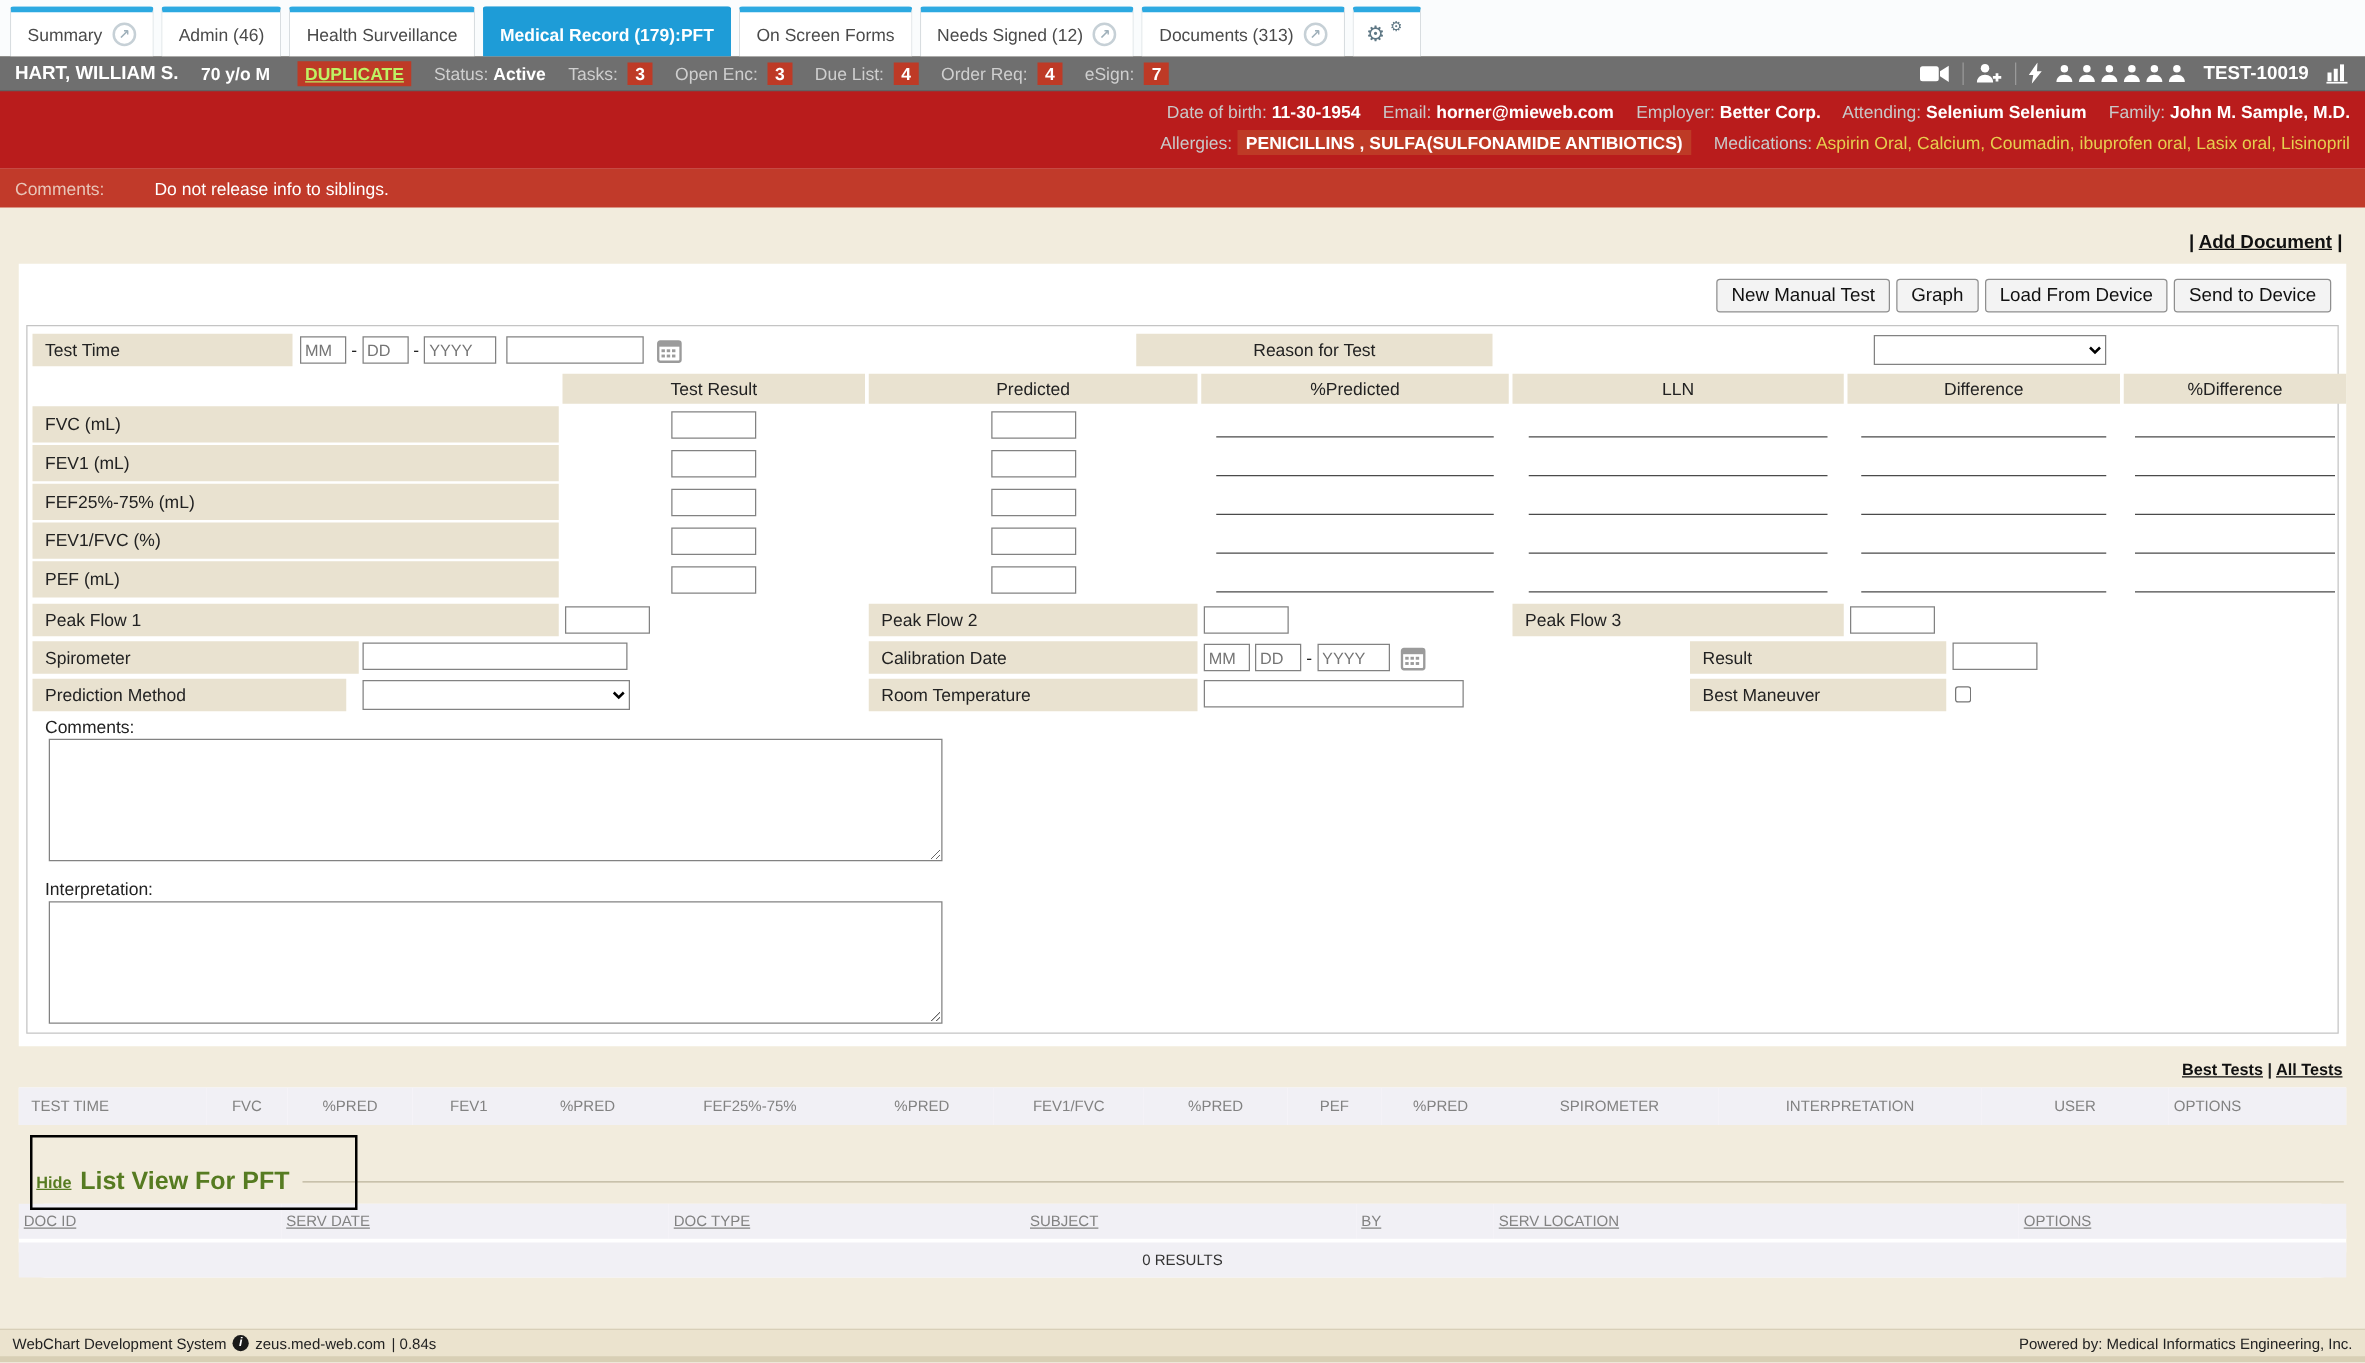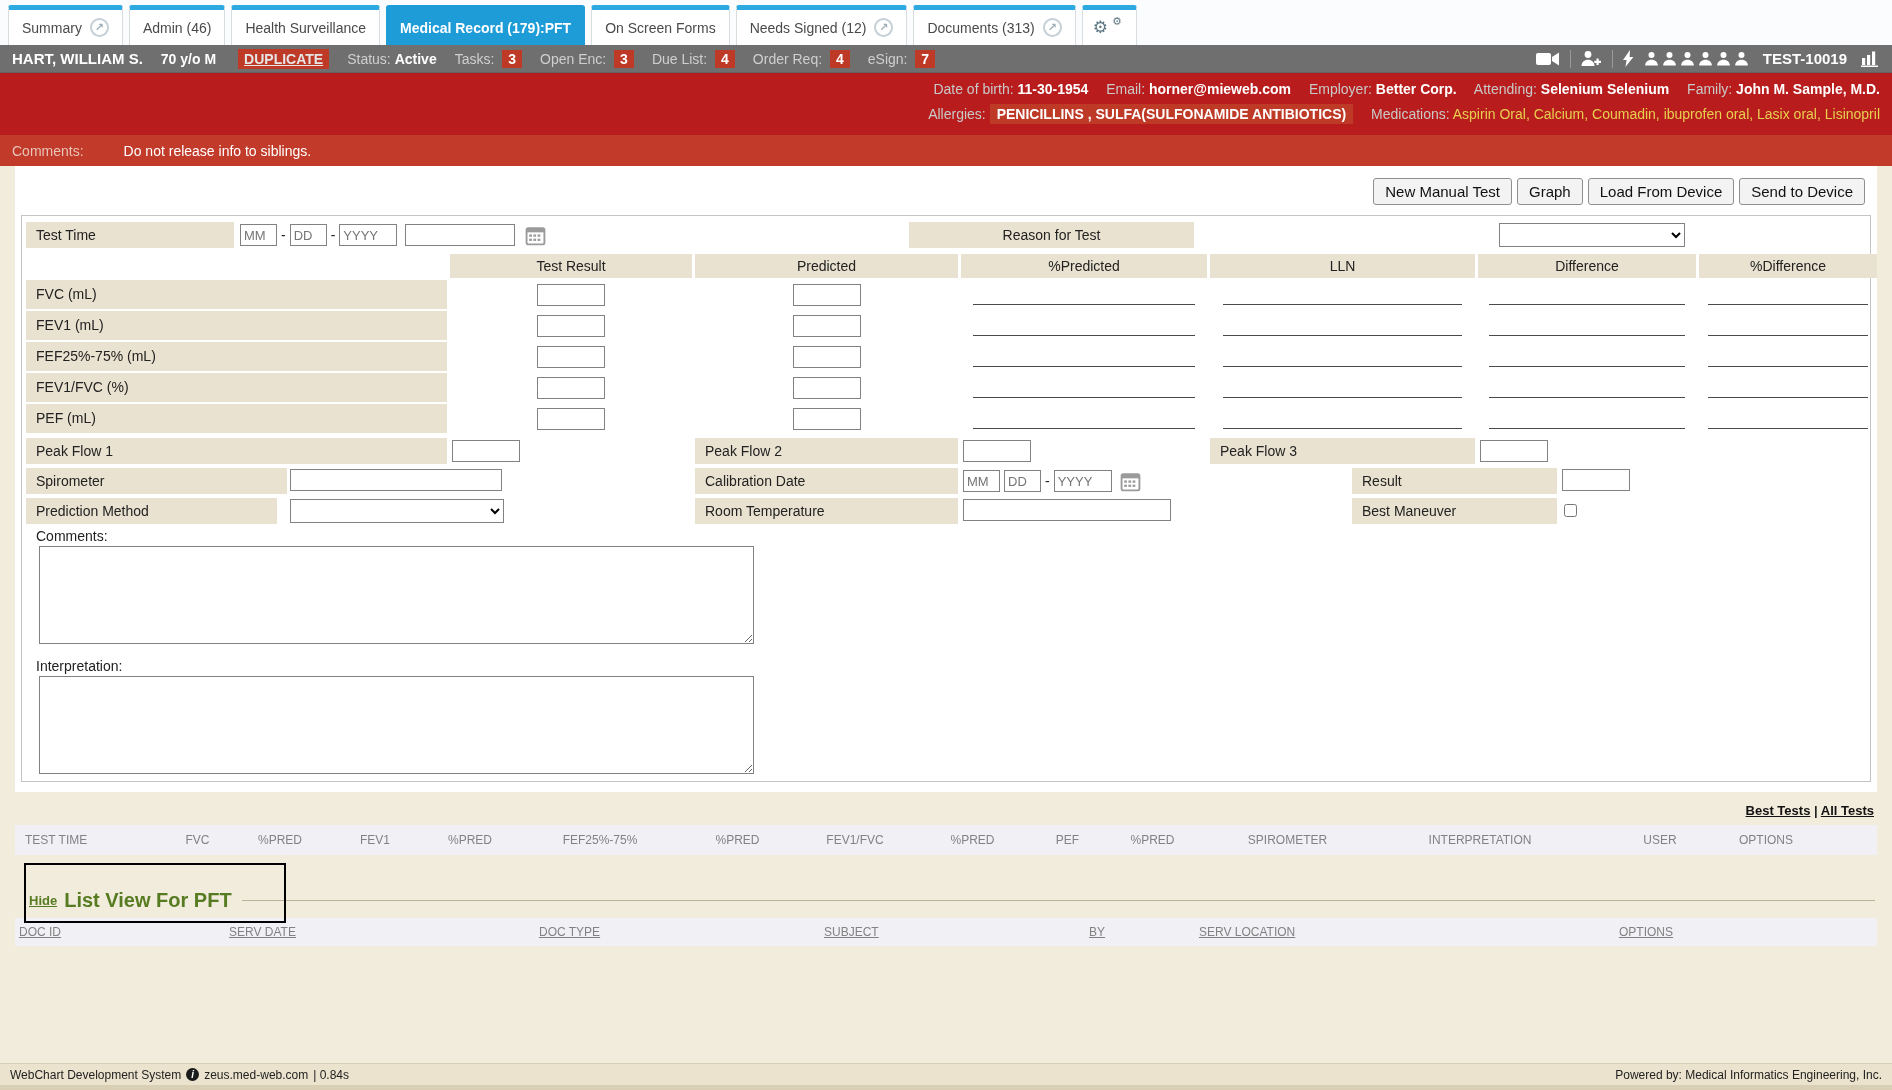--- a/index.html
+++ b/index.html
@@ -21,21 +21,21 @@
     width:19px; height:19px; border:2px solid #C6D0D6; border-radius:50%; color:#9FB0BA;
     display:inline-flex; align-items:center; justify-content:center; font-size:11px; font-weight:bold;
   }
   .tab-gear { padding:0 10px; font-size:17px; color:#5F7885; position:relative; }
   .tab-gear .gear2 { font-size:11px; position:relative; top:-6px; left:-4px; }
   
   .pbar { background:#6F6F6F; color:#fff; display:flex; align-items:center; height:27px; padding:0 12px; }
   .pbar .name { font-weight:bold; font-size:15px; margin-right:18px; }
   .pbar .agesex { font-weight:bold; margin-right:22px; }
   .badge-red {
-    background:#BE3A26; color:#e5e5e5; font-weight:bold; padding:2px 6px; margin-right:18px;
+    background:#BE3A26; color:#bef264; font-weight:bold; padding:2px 6px; margin-right:18px;
     text-decoration:underline; cursor:pointer;
   }
   .kv { margin-right:18px; white-space:nowrap; }
   .kv .k { color:#CFCFCF; }
   .kv .v { color:#fff; font-weight:bold; }
   .cnt {
     background:#BE3A26; color:#fff; font-weight:bold; padding:1px 6px; margin-left:4px; cursor:pointer;
   }
   .pbar-right { margin-left:auto; display:flex; align-items:center; gap:10px; color:#fff; }
   .vsep { width:1px; height:18px; background:#9a9a9a; }
@@ -284,20 +284,25 @@
   </div>
 </div>
 
 <div class="commentsbar">
   <span class="k">Comments:</span>
   <span class="v">Do not release info to siblings.</span>
 </div>
 
 <div class="content">
 
+  <div class="adddoc-row">
+    <span>|</span>
+    <span class="lnk">Add Document</span>
+    <span>|</span>
+  </div>
 
   <div class="panel">
     <div class="btnrow">
       <button class="btn">New Manual Test</button>
       <button class="btn">Graph</button>
       <button class="btn">Load From Device</button>
       <button class="btn">Send to Device</button>
     </div>
 
     <div class="formbox">
@@ -549,20 +554,21 @@
           <th>DOC ID</th>
           <th>SERV DATE</th>
           <th>DOC TYPE</th>
           <th>SUBJECT</th>
           <th>BY</th>
           <th>SERV LOCATION</th>
           <th>OPTIONS</th>
         </tr>
       </tbody>
         </table>
+      <div class="zero-row">0 RESULTS</div>
     </div>
   </div>
 </div>
 
 <div class="footer">
   <span class="f-left">
     <span>WebChart Development System</span>
     <span class="info-i">i</span>
     <span>zeus.med-web.com</span>
     <span>| 0.84s</span>

